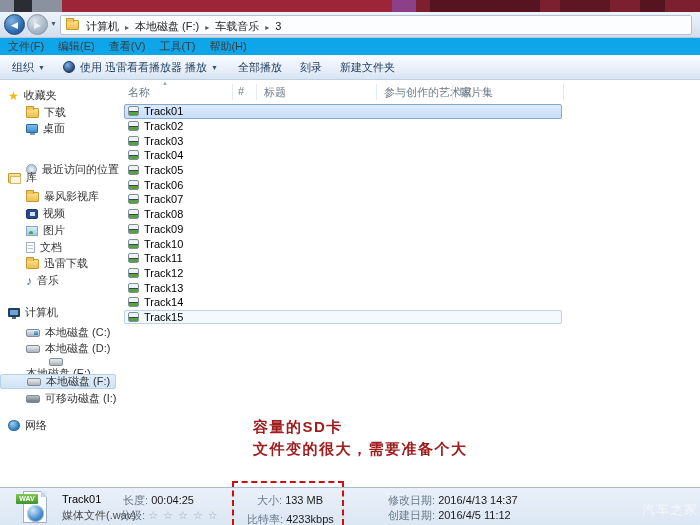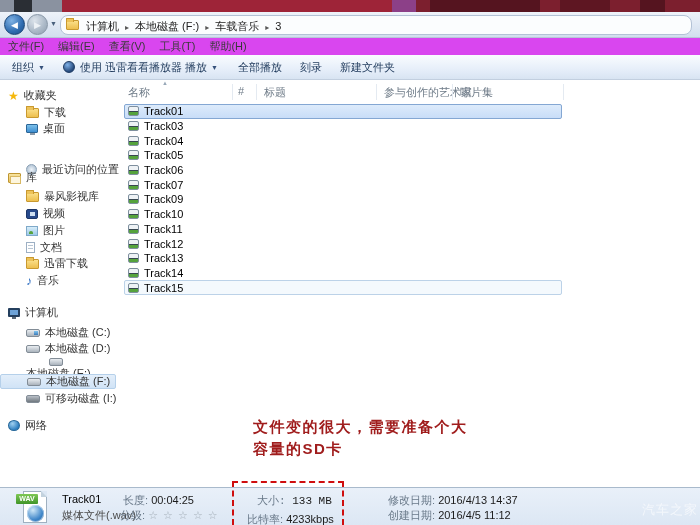--- a/index.html
+++ b/index.html
@@ -18,33 +18,33 @@
   .addr { position:absolute; left:0; top:12px; width:700px; height:26px;
           background:linear-gradient(#eef3fa,#d2deee); border-bottom:1px solid #b9c6d8; }
   .nav-btn { position:absolute; top:2px; width:21px; height:21px; border-radius:50%;
              display:flex; align-items:center; justify-content:center; font-size:9px; }
   .nav-back { left:4px; background:radial-gradient(circle at 35% 30%, #7fb2e4, #2f6cb0 60%, #1c4d85);
               border:1px solid #1a4576; color:#fff; }
   .nav-fwd  { left:27px; background:radial-gradient(circle at 35% 30%, #dde4ec, #a9b7c6 60%, #8d9cab);
               border:1px solid #8796a6; color:#eef2f6; }
   .addr-dd { position:absolute; left:50px; top:8px; font-size:7px; color:#48607c; }
   .addr-field { position:absolute; left:60px; top:3px; width:632px; height:20px;
-                background:#fbfdfe; border:1px solid #b3c2d6; border-radius:8px;
+                background:#fbfdfe; border:1px solid #b3c2d6; border-radius:2px;
                 display:flex; align-items:center; padding:0 5px; }
   .crumb { font-size:11px; color:#222; margin:0 2px; white-space:nowrap; }
   .crumb-sep { font-size:8px; color:#555; margin:0 4px; }
   .icon-folder { display:inline-block; width:13px; height:10px; position:relative;
                  background:linear-gradient(#fbe08a,#edbf4e); border:1px solid #c9992f;
                  border-radius:1px; margin-right:5px; flex:0 0 auto; }
   .icon-folder::before { content:""; position:absolute; left:-1px; top:-3px; width:6px; height:3px;
                  background:#edc35a; border:1px solid #c9992f; border-bottom:none;
                  border-radius:1px 1px 0 0; }
 
   
-  .menubar { position:absolute; left:0; top:38px; width:700px; height:17px; background:#d946ef;
+  .menubar { position:absolute; left:0; top:38px; width:700px; height:17px; background:#0ea5e9;
              display:flex; align-items:center; padding-left:8px; gap:14px;
              font-size:11px; color:#3a3a3a; }
   .menubar span { cursor:default; }
 
   
   .toolbar { position:absolute; left:0; top:55px; width:700px; height:25px;
              background:linear-gradient(#f9fcff,#e3ecf8 70%,#d8e4f2);
              border-bottom:1px solid #c2cfdf;
              display:flex; align-items:center; font-size:11px; color:#1e395b; }
   .tb-item { display:flex; align-items:center; white-space:nowrap; }
@@ -291,40 +291,48 @@
   <span class="csep" style="left:441px;"></span>
 </div>
 
 <div class="rows" id="rows">
     <div class="frow selected">
     <span class="ficon"></span>
     <span class="fname">Track01</span>
   </div>
     <div class="frow">
     <span class="ficon"></span>
+    <span class="fname">Track02</span>
+  </div>
+    <div class="frow">
+    <span class="ficon"></span>
     <span class="fname">Track03</span>
   </div>
     <div class="frow">
     <span class="ficon"></span>
     <span class="fname">Track04</span>
   </div>
     <div class="frow">
     <span class="ficon"></span>
     <span class="fname">Track05</span>
   </div>
     <div class="frow">
     <span class="ficon"></span>
     <span class="fname">Track06</span>
   </div>
     <div class="frow">
     <span class="ficon"></span>
     <span class="fname">Track07</span>
   </div>
     <div class="frow">
     <span class="ficon"></span>
+    <span class="fname">Track08</span>
+  </div>
+    <div class="frow">
+    <span class="ficon"></span>
     <span class="fname">Track09</span>
   </div>
     <div class="frow">
     <span class="ficon"></span>
     <span class="fname">Track10</span>
   </div>
     <div class="frow">
     <span class="ficon"></span>
     <span class="fname">Track11</span>
   </div>
@@ -340,37 +348,37 @@
     <span class="ficon"></span>
     <span class="fname">Track14</span>
   </div>
     <div class="frow outlined">
     <span class="ficon"></span>
     <span class="fname">Track15</span>
   </div>
   </div>
 
 <div class="annotation">
+  <div>容量的SD卡</div>
   <div>文件变的很大，需要准备个大</div>
-  <div>容量的SD卡</div>
 </div>
 
 <div class="details">
   <div class="wav-icon">
     <div class="wav-page"></div>
     <div class="wav-globe"></div>
     <div class="wav-tag">WAV</div>
   </div>
   <span class="txt fname-big" style="left:62px;top:5px;">Track01</span>
   <span class="txt ftype" style="left:62px;top:20px;">媒体文件(.wav)</span>
 
   <span class="txt" style="left:123px;top:5px;"><span class="lab">长度:</span> <span class="val">00:04:25</span></span>
   <span class="txt" style="left:120px;top:20px;"><span class="lab">分级:</span> <span class="stars">☆ ☆ ☆ ☆ ☆</span></span>
 
-  <span class="txt" style="left:257px;top:5px;font-family:Liberation Mono, monospace;"><span class="lab">大小:</span> <span class="val">133 MB</span></span>
+  <span class="txt" style="left:257px;top:5px;"><span class="lab">大小:</span> <span class="val">133 MB</span></span>
   <span class="txt" style="left:247px;top:24px;"><span class="lab">比特率:</span> <span class="val">4233kbps</span></span>
 
   <span class="txt" style="left:388px;top:5px;"><span class="lab">修改日期:</span> <span class="val">2016/4/13 14:37</span></span>
   <span class="txt" style="left:388px;top:20px;"><span class="lab">创建日期:</span> <span class="val">2016/4/5 11:12</span></span>
 </div>
 
 <div class="red-box"></div>
 
 <div class="watermark">汽车之家</div>
 

